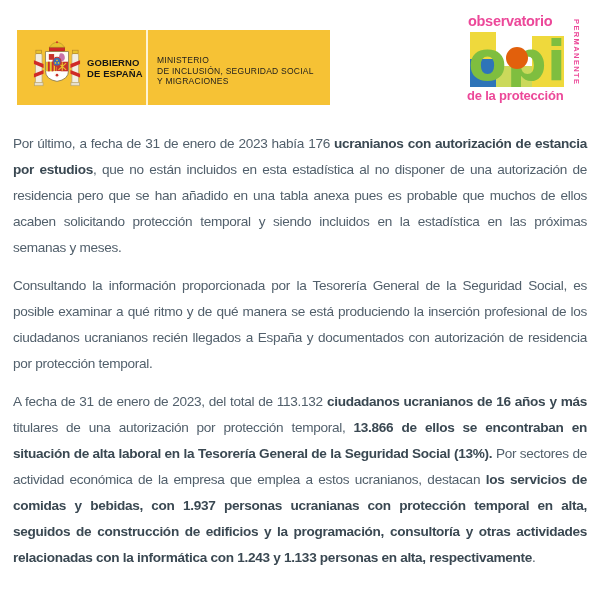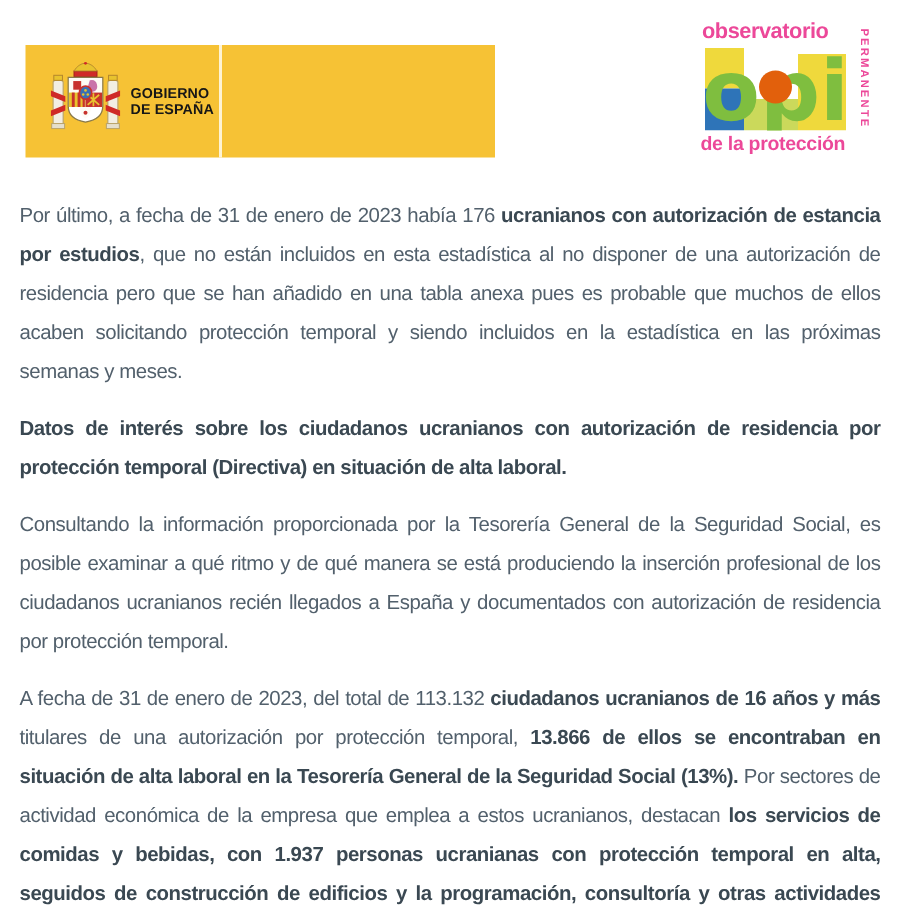--- a/index.html
+++ b/index.html
@@ -79,36 +79,40 @@
       <ellipse cx="25" cy="21.5" rx="4.2" ry="4.6" fill="#3a6fb5" stroke="#c7322c" stroke-width="1.1"></ellipse>
       <circle cx="25" cy="20" r="0.9" fill="#e8c32e"></circle>
       <circle cx="23.4" cy="22.8" r="0.9" fill="#e8c32e"></circle>
       <circle cx="26.6" cy="22.8" r="0.9" fill="#e8c32e"></circle>
     </svg>
     <div class="gob-text">
       <div>GOBIERNO</div>
       <div>DE ESPAÑA</div>
     </div>
     <div class="gov-divider"></div>
+    <div class="min-text">
+      <div>MINISTERIO</div>
+      <div>DE INCLUSIÓN, SEGURIDAD SOCIAL</div>
+      <div>Y MIGRACIONES</div>
+    </div>
   </div>
 
   <div class="opi-logo">
     <div class="opi-title">observatorio</div>
     <div class="opi-vert">PERMANENTE</div>
     <svg class="opi-graphic" viewBox="0 0 94 55" aria-hidden="true">
       <rect x="0" y="0" width="26" height="27" fill="#EFD93C"></rect>
       <rect x="0" y="27" width="26" height="28" fill="#2E74B8"></rect>
       <rect x="62" y="4" width="32" height="51" fill="#EFD93C"></rect>
       <rect x="26" y="34" width="36" height="21" fill="#CBD95B"></rect>
       <text x="47" y="48" text-anchor="middle" font-family="DejaVu Sans, sans-serif" font-size="56" font-weight="bold" fill="#7FBE3F">opi</text>
       <circle cx="47" cy="26" r="11" fill="#E2600C"></circle>
     </svg>
     <div class="opi-sub">de la protección</div>
   </div>
 
   <main class="body-text" id="paragraphs" style="color: rgb(82, 96, 108);">
       <p><span>Por último, a fecha de 31 de enero de 2023 había 176 </span><strong>ucranianos con autorización de estancia por estudios</strong><span>, que no están incluidos en esta estadística al no disponer de una autorización de residencia pero que se han añadido en una tabla anexa pues es probable que muchos de ellos acaben solicitando protección temporal y siendo incluidos en la estadística en las próximas semanas y meses.</span></p>
-      <p><strong>Datos de interés sobre los ciudadanos ucranianos con autorización de residencia por protección temporal (Directiva) en situación de alta laboral.</strong></p>
       <p><span>Consultando la información proporcionada por la Tesorería General de la Seguridad Social, es posible examinar a qué ritmo y de qué manera se está produciendo la inserción profesional de los ciudadanos ucranianos recién llegados a España y documentados con autorización de residencia por protección temporal.</span></p>
       <p><span>A fecha de 31 de enero de 2023, del total de 113.132 </span><strong>ciudadanos ucranianos de 16 años y más</strong><span> titulares de una autorización por protección temporal, </span><strong>13.866 de ellos se encontraban en situación de alta laboral en la Tesorería General de la Seguridad Social (13%).</strong><span> Por sectores de actividad económica de la empresa que emplea a estos ucranianos, destacan </span><strong>los servicios de comidas y bebidas, con 1.937 personas ucranianas con protección temporal en alta, seguidos de construcción de edificios y la programación, consultoría y otras actividades relacionadas con la informática con 1.243 y 1.133 personas en alta, respectivamente</strong><span>.</span></p>
     </main>
 
 </div>
 
 </body></html>

